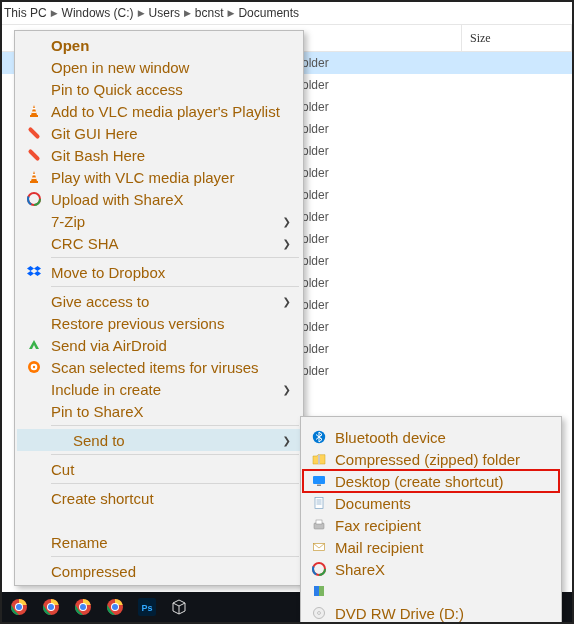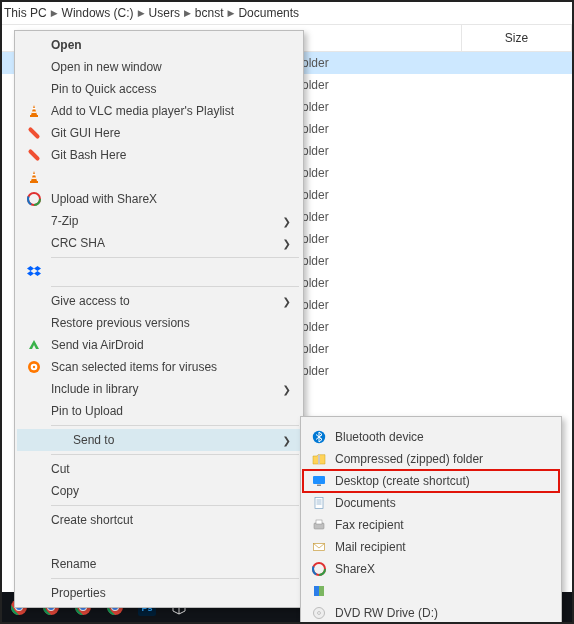--- a/index.html
+++ b/index.html
@@ -34,21 +34,21 @@
     font-size: 12px;
     color: #333;
   }
   .header-col {
     display: flex;
     align-items: center;
     padding: 0 8px;
     border-right: 1px solid #e6e6e6;
   }
   .col-name { flex: 1 1 auto; }
-  .col-size { width: 110px; justify-content: center; }
+  .col-size { width: 110px; justify-content: flex-start; font-family: Liberation Serif, serif; }
   .file-list {
     position: relative;
   }
   .file-row {
     display: flex;
     align-items: center;
     height: 22px;
     padding-left: 300px;
     font-size: 12px;
     color: #555;
@@ -84,22 +84,22 @@
     width: 22px;
     height: 18px;
     display: flex;
     align-items: center;
     justify-content: center;
     margin-right: 6px;
     flex-shrink: 0;
   }
   .ctx-label {
     flex: 1 1 auto;
-    font-size: 12px;
-    color: #404040;
+    font-size: 15px;
+    color: #a16207;
   }
   .ctx-label.bold { font-weight: 600; }
   .ctx-arrow {
     position: absolute;
     right: 10px;
     font-size: 10px;
     color: #444;
   }
   .ctx-sep {
     height: 1px;
@@ -265,20 +265,21 @@
   </div>
   <div class="ctx-item">
     <span class="ctx-icon">
       <svg width="14" height="14" viewBox="0 0 14 14">
           <polygon points="7,1 10,11 4,11" fill="#ee7400"></polygon>
           <rect x="3" y="11" width="8" height="2" fill="#ee7400"></rect>
           <rect x="5.2" y="4" width="3.6" height="1.4" fill="#fff"></rect>
           <rect x="4.5" y="7.5" width="5" height="1.4" fill="#fff"></rect>
         </svg>
     </span>
+    <span class="ctx-label">Play with VLC media player</span>
   </div>
   <div class="ctx-item">
     <span class="ctx-icon">
       <svg width="14" height="14" viewBox="0 0 14 14">
           <circle cx="7" cy="7" r="6" fill="none" stroke="#e03131" stroke-width="2"></circle>
           <circle cx="7" cy="7" r="6" fill="none" stroke="#2f9e44" stroke-width="2" stroke-dasharray="9 30"></circle>
           <circle cx="7" cy="7" r="6" fill="none" stroke="#1971c2" stroke-width="2" stroke-dasharray="9 30" stroke-dashoffset="-12"></circle>
         </svg>
     </span>
     <span class="ctx-label">Upload with ShareX</span>
@@ -296,20 +297,21 @@
   <div class="ctx-sep"></div>
   <div class="ctx-item">
     <span class="ctx-icon">
       <svg width="14" height="14" viewBox="0 0 14 14">
           <polygon points="3.5,1 7,3.5 3.5,6 0,3.5" fill="#0061ff"></polygon>
           <polygon points="10.5,1 14,3.5 10.5,6 7,3.5" fill="#0061ff"></polygon>
           <polygon points="3.5,6 7,8.5 3.5,11 0,8.5" fill="#0061ff"></polygon>
           <polygon points="10.5,6 14,8.5 10.5,11 7,8.5" fill="#0061ff"></polygon>
         </svg>
     </span>
+    <span class="ctx-label">Move to Dropbox</span>
   </div>
   <div class="ctx-sep"></div>
   <div class="ctx-item">
     <span class="ctx-icon"></span>
     <span class="ctx-label">Give access to</span>
     <span class="ctx-arrow">❯</span>
   </div>
   <div class="ctx-item">
     <span class="ctx-icon"></span>
     <span class="ctx-label">Restore previous versions</span>
@@ -327,58 +329,54 @@
       <svg width="14" height="14" viewBox="0 0 14 14">
           <circle cx="7" cy="7" r="6" fill="#ff7800"></circle>
           <circle cx="7" cy="7" r="3.3" fill="#fff"></circle>
           <circle cx="7" cy="7" r="1.2" fill="#ff7800"></circle>
         </svg>
     </span>
     <span class="ctx-label">Scan selected items for viruses</span>
   </div>
   <div class="ctx-item">
     <span class="ctx-icon"></span>
-    <span class="ctx-label">Include in library</span>
+    <span class="ctx-label">Include in create</span>
     <span class="ctx-arrow">❯</span>
   </div>
   <div class="ctx-item">
     <span class="ctx-icon"></span>
-    <span class="ctx-label">Pin to Upload</span>
+    <span class="ctx-label">Pin to ShareX</span>
   </div>
   <div class="ctx-sep"></div>
   <div class="ctx-item hover">
     <span class="ctx-icon"></span>
     <span class="ctx-label">Send to</span>
     <span class="ctx-arrow">❯</span>
   </div>
   <div class="ctx-sep"></div>
   <div class="ctx-item">
     <span class="ctx-icon"></span>
     <span class="ctx-label">Cut</span>
   </div>
-  <div class="ctx-item">
-    <span class="ctx-icon"></span>
-    <span class="ctx-label">Copy</span>
-  </div>
   <div class="ctx-sep"></div>
   <div class="ctx-item">
     <span class="ctx-icon"></span>
     <span class="ctx-label">Create shortcut</span>
   </div>
   <div class="ctx-item">
     <span class="ctx-icon"></span>
   </div>
   <div class="ctx-item">
     <span class="ctx-icon"></span>
     <span class="ctx-label">Rename</span>
   </div>
   <div class="ctx-sep"></div>
   <div class="ctx-item">
     <span class="ctx-icon"></span>
-    <span class="ctx-label">Properties</span>
+    <span class="ctx-label">Compressed</span>
   </div>
 </div>
 
 <div class="sub-menu">
   <div class="sub-item">
     <span class="ctx-icon">
       <svg width="14" height="14" viewBox="0 0 14 14">
           <circle cx="7" cy="7" r="6.2" fill="#0078d4"></circle>
           <path d="M7 2 L10 4.5 L7 7 L10 9.5 L7 12 V2 M4 4.5 L10 9.5 M4 9.5 L10 4.5" stroke="#fff" stroke-width="1" fill="none"></path>
         </svg>

